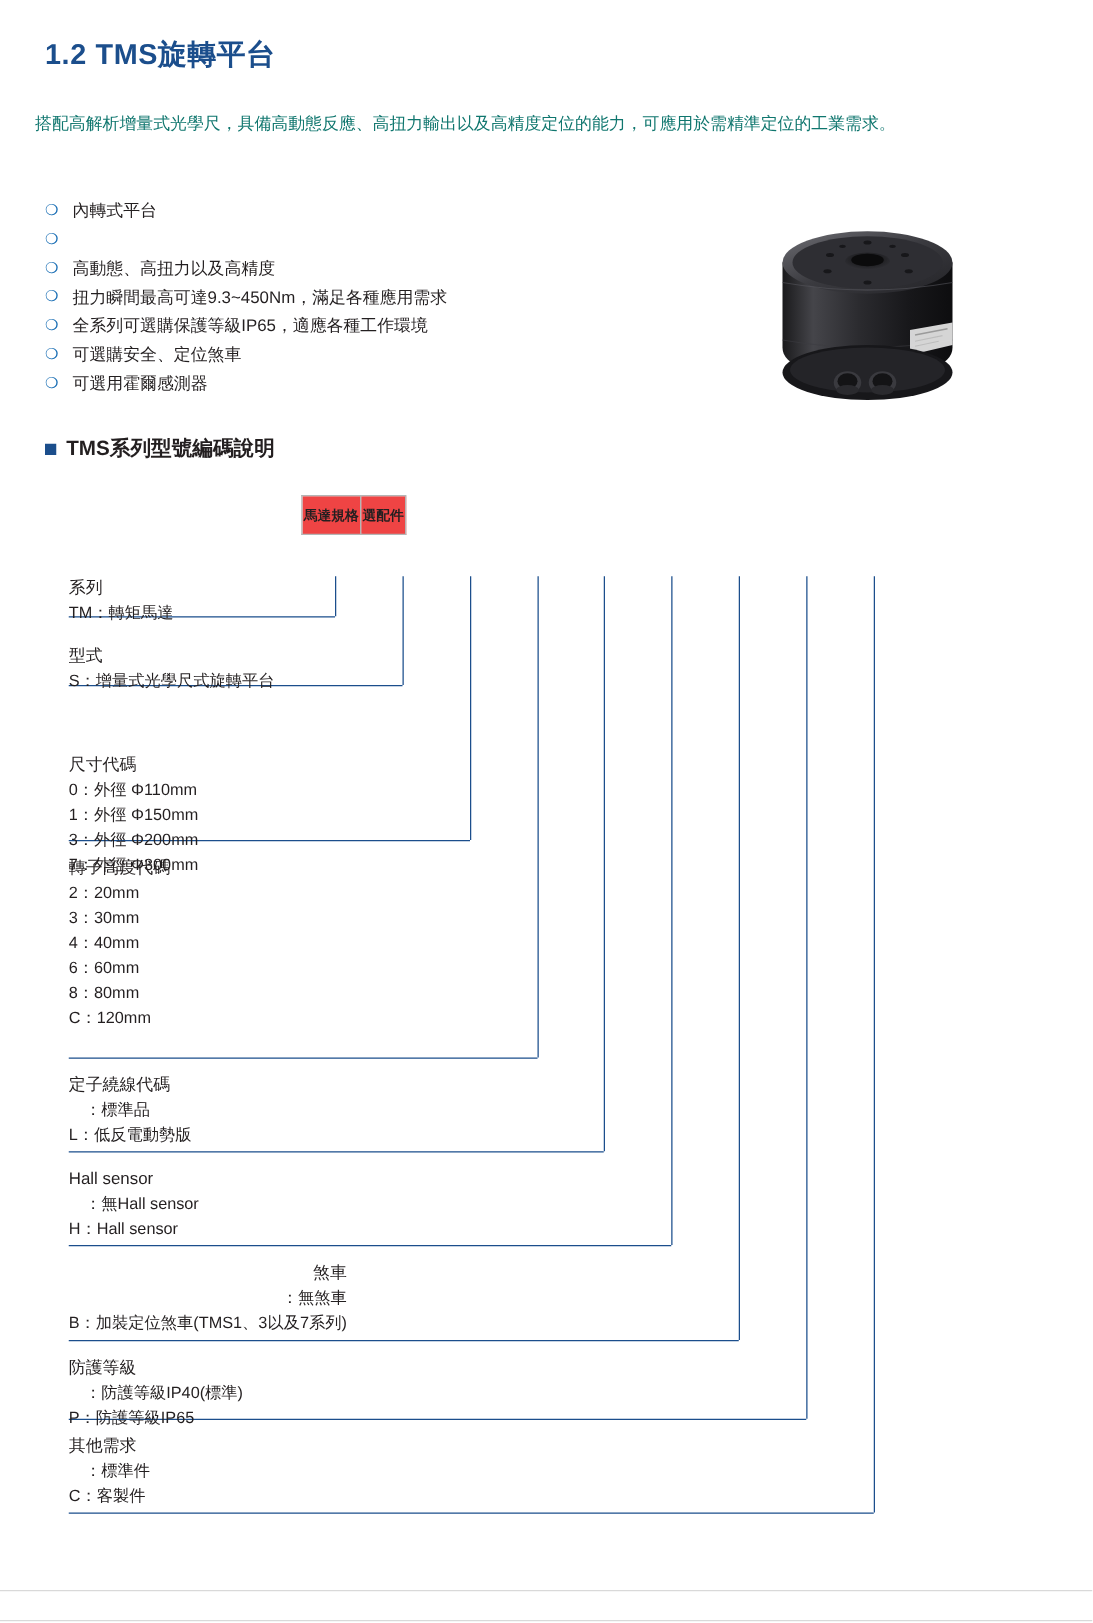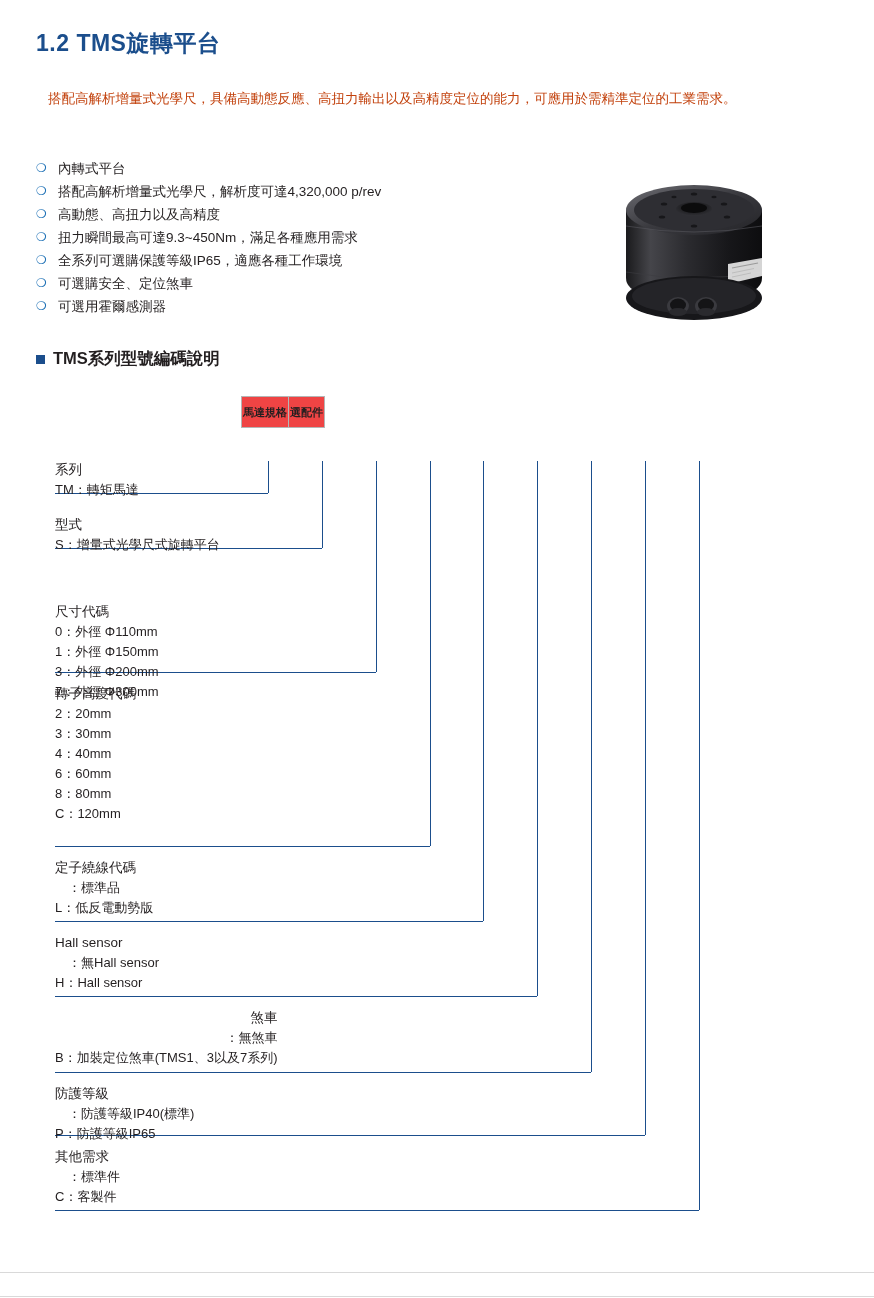--- a/index.html
+++ b/index.html
@@ -31,26 +31,26 @@
     font-size: 23px;
     font-weight: bold;
     color: #1b4e8c;
     letter-spacing: 0.5px;
   }
   .h1 .num { color: #1b4e8c; }
 
   
   .intro {
     position: absolute;
-    left: 48px;
+    left: 28px;
     top: 88px;
     width: 800px;
     font-size: 13.5px;
     line-height: 1.7;
-    color: #c2410c;
+    color: #0f766e;
     font-family: Liberation Serif, serif;
   }
 
   
   .bullets {
     position: absolute;
     left: 36px;
     top: 157px;
     width: 560px;
   }
@@ -167,21 +167,20 @@
 
   <div class="intro">搭配高解析增量式光學尺，具備高動態反應、高扭力輸出以及高精度定位的能力，可應用於需精準定位的工業需求。</div>
 
   <div class="bullets">
     <div class="bullet-row">
       <span class="bullet-mark">❍</span>
       <span class="bullet-text">內轉式平台</span>
     </div>
     <div class="bullet-row">
       <span class="bullet-mark">❍</span>
-      <span class="bullet-text">搭配高解析增量式光學尺，解析度可達4,320,000 p/rev</span>
     </div>
     <div class="bullet-row">
       <span class="bullet-mark">❍</span>
       <span class="bullet-text">高動態、高扭力以及高精度</span>
     </div>
     <div class="bullet-row">
       <span class="bullet-mark">❍</span>
       <span class="bullet-text">扭力瞬間最高可達9.3~450Nm，滿足各種應用需求</span>
     </div>
     <div class="bullet-row">

